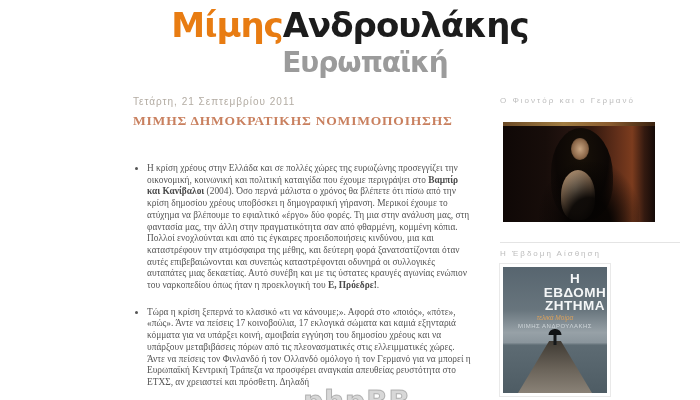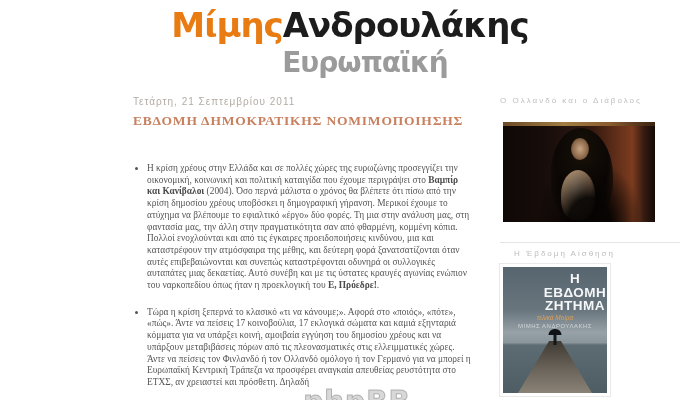--- a/index.html
+++ b/index.html
@@ -39,21 +39,21 @@
             background:radial-gradient(ellipse at 50% 30%,#171008 0%,#0c0705 60%,rgba(12,7,5,0) 100%);}
   .painting .p-face{position:absolute;left:68px;top:16px;width:18px;height:22px;border-radius:50%;
             background:radial-gradient(ellipse,#c8a582 0%,#8a6648 60%,rgba(60,40,25,0) 100%);}
   .painting .p-skin{position:absolute;left:58px;top:48px;width:34px;height:50px;border-radius:50% 50% 40% 40%;
             background:radial-gradient(ellipse at 45% 40%,#e9d0b0 0%,#caa27c 55%,rgba(80,45,25,0) 95%);}
   .painting .p-cloak{position:absolute;left:36px;top:40px;width:100px;height:62px;
             background:radial-gradient(ellipse at 50% 100%,rgba(5,3,2,0.95) 30%,rgba(5,3,2,0) 75%);}
   .caption{position:absolute;top:132px;left:3px;font-family:"Liberation Serif",serif;
            font-size:10px;color:#8d8d8d;}
   .divider{position:absolute;top:146px;left:0;width:180px;border-top:1px solid #e4e4e4;}
-  .sb-heading2{position:absolute;top:153px;left:14px;}
+  .sb-heading2{position:absolute;top:153px;left:0;}
 
   
   .book{position:absolute;top:168px;left:0;width:110px;height:132px;background:#fff;
         box-shadow:0 0 0 1px #e9e9e9;padding:0;}
   .book-inner{position:absolute;inset:3px;overflow:hidden;
         background:linear-gradient(180deg,#57656f 0%,#68757d 34%,#97a1a7 52%,
                    #8a959c 60%,#5d6b73 62%,#4e5c64 100%);}
   .book-title{margin-top:5px;text-align:center;color:#f4f6f7;font-weight:bold;
         font-size:13.5px;line-height:13.5px;letter-spacing:0.5px;
         font-family:"Liberation Sans",sans-serif;padding-left:40px;}
@@ -81,29 +81,29 @@
 
 <div class="page">
 
   <div class="header">
     <h1 class="blog-title"><span class="t-orange">Μίμης</span><span class="t-dark">Ανδρουλάκης</span></h1>
     <div class="blog-subtitle">Ευρωπαϊκή</div>
   </div>
 
   <div class="main">
     <div class="post-date">Τετάρτη, 21 Σεπτεμβρίου 2011</div>
-    <h2 class="post-title">ΕΒΔΟΜΗ ΔΗΜΟΚΡΑΤΙΚΗΣ ΝΟΜΙΜΟΠΟΙΗΣΗΣ</h2>
+    <h2 class="post-title">ΜΙΜΗΣ ΔΗΜΟΚΡΑΤΙΚΗΣ ΝΟΜΙΜΟΠΟΙΗΣΗΣ</h2>
     <ul class="post-body">
         <li><span>Η κρίση χρέους στην Ελλάδα και σε πολλές χώρες της ευρωζώνης προσεγγίζει την οικονομική, κοινωνική και πολιτική καταιγίδα που έχουμε περιγράψει στο </span><span class="b">Βαμπίρ και Κανίβαλοι</span><span> (2004). Όσο περνά μάλιστα ο χρόνος θα βλέπετε ότι πίσω από την κρίση δημοσίου χρέους υποβόσκει η δημογραφική γήρανση. Μερικοί έχουμε το ατύχημα να βλέπουμε το εφιαλτικό «έργο» δύο φορές. Τη μια στην ανάλυση μας, στη φαντασία μας, την άλλη στην πραγματικότητα σαν από φθαρμένη, κομμένη κόπια. Πολλοί ενοχλούνται και από τις έγκαιρες προειδοποιήσεις κινδύνου, μια και καταστρέφουν την ατμόσφαιρα της μέθης, και δεύτερη φορά ξανατσατίζονται όταν αυτές επιβεβαιώνονται και συνεπώς καταστρέφονται οδυνηρά  οι συλλογικές αυταπάτες μιας δεκαετίας. Αυτό συνέβη και με τις ύστατες κραυγές αγωνίας ενώπιον του ναρκοπεδίου όπως ήταν η προεκλογική του </span><span class="b">Ε, Πρόεδρε!</span><span>.</span></li>
         <li><span>Τώρα η κρίση ξεπερνά το κλασικό «τι να κάνουμε;». Αφορά στο «ποιός», «πότε», «πώς». Άντε να πείσεις 17 κοινοβούλια, 17 εκλογικά σώματα και καμιά εξηνταριά κόμματα για να υπάρξει κοινή, αμοιβαία εγγύηση του δημοσίου χρέους και να υπάρξουν μεταβιβάσεις πόρων από τις πλεονασματικές στις ελλειμματικές χώρες. Άντε να πείσεις τον Φινλανδό ή τον Ολλανδό ομόλογο ή τον Γερμανό για να μπορεί η Ευρωπαϊκή Κεντρική Τράπεζα να προσφέρει αναγκαία απευθείας ρευστότητα στο ΕΤΧΣ, αν χρειαστεί και πρόσθετη. Δηλαδή</span></li>
       </ul>
   </div>
 
   <div class="sidebar">
-    <div class="sb-heading">Ο Ολλανδό και ο Διάβολος</div>
+    <div class="sb-heading">Ο Φιοντόρ και ο Γερμανό</div>
 
     <div class="painting">
       <div class="p-top"></div>
       <div class="p-hair"></div>
       <div class="p-face"></div>
       <div class="p-skin"></div>
       <div class="p-cloak"></div>
     </div>
 
 

